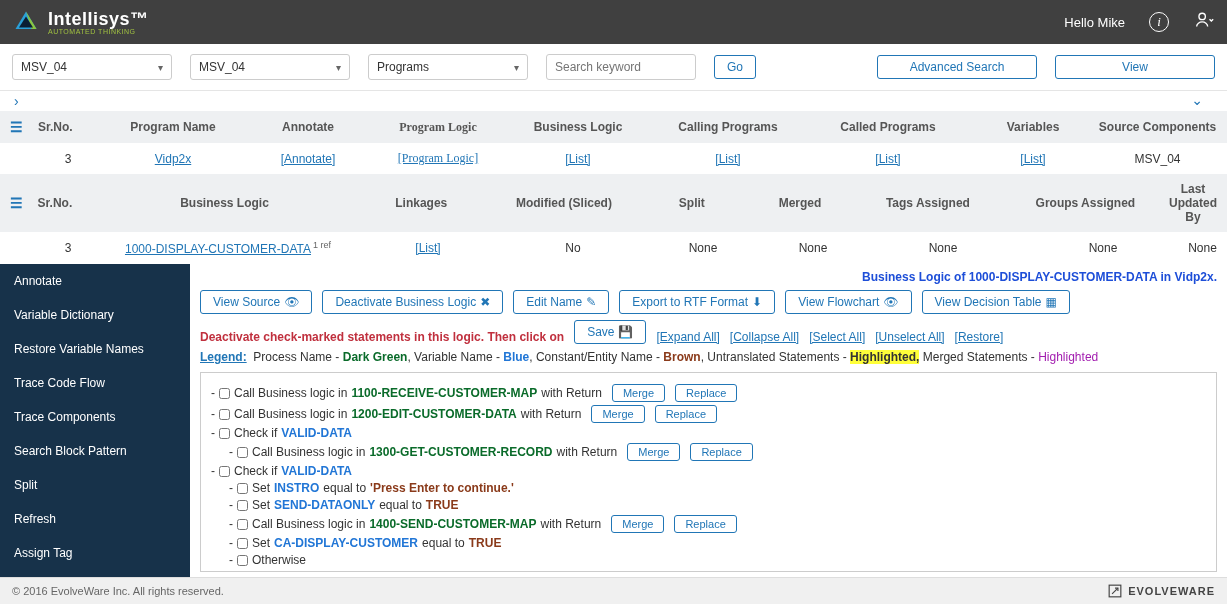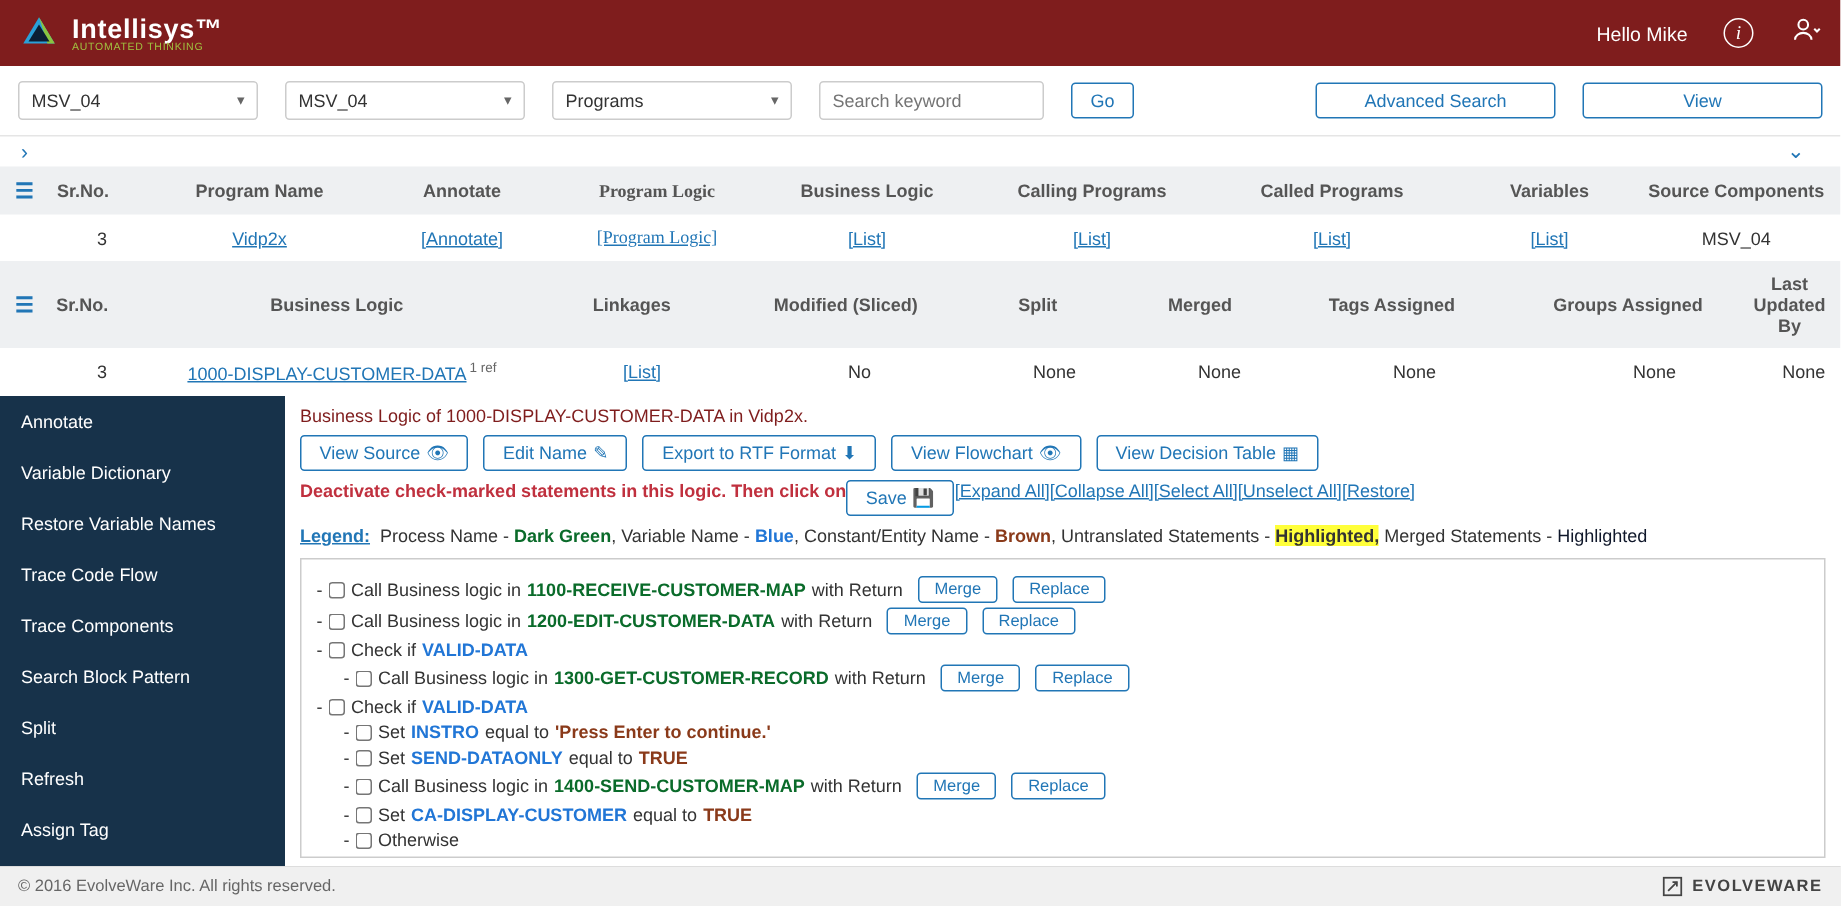--- a/index.html
+++ b/index.html
@@ -1,38 +1,38 @@
 <!DOCTYPE html>
 <html><head>
 <meta charset="utf-8">
 <style>
 * { box-sizing: border-box; margin: 0; padding: 0; }
 body { font-family: Arial, Helvetica, sans-serif; font-size: 12px; color: #333; background: #fff; width: 1227px; }
-.topbar { background: #7f1d1d; height: 44px; display: flex; align-items: center; justify-content: space-between; padding: 0 12px; color: #fff; }
+.topbar { background: #404040; height: 44px; display: flex; align-items: center; justify-content: space-between; padding: 0 12px; color: #fff; }
 .logo { display: flex; align-items: center; gap: 8px; }
 .logo-tri { width: 28px; height: 28px; }
 .logo-text { display: flex; flex-direction: column; line-height: 1; }
 .logo-text .main { font-size: 18px; font-weight: bold; letter-spacing: 0.5px; }
 .logo-text .sub { font-size: 7px; color: #a0c040; letter-spacing: 0.5px; }
 .topbar-right { display: flex; align-items: center; gap: 24px; font-size: 13px; }
 .topbar-right .icon { width: 20px; height: 20px; border: 1.5px solid #fff; border-radius: 50%; display: inline-flex; align-items: center; justify-content: center; font-style: italic; font-family: serif; cursor: pointer; }
 .topbar-right .user-icon { cursor: pointer; }
 .filter-row { display: flex; align-items: center; gap: 18px; padding: 10px 12px; border-bottom: 1px solid #e5e5e5; }
 .select, .text-input { height: 26px; border: 1px solid #ccc; border-radius: 3px; padding: 0 8px; font-size: 12px; background: #fff; }
 .select { width: 160px; display: flex; align-items: center; justify-content: space-between; cursor: pointer; }
 .select .caret { font-size: 10px; color: #666; }
 .text-input { width: 150px; }
 .btn { border: 1px solid #2176b6; background: #fff; color: #2176b6; padding: 4px 12px; border-radius: 3px; font-size: 12px; cursor: pointer; }
 .btn-wide { width: 160px; }
 .row-caret { color: #2176b6; padding: 2px 14px; font-size: 14px; cursor: pointer; }
 .row-caret-right { text-align: right; }
 .table-head { display: flex; background: #eef0f2; color: #555; font-weight: 600; font-size: 12px; padding: 8px 10px; align-items: center; }
 .table-row { display: flex; padding: 8px 10px; align-items: center; font-size: 12px; }
 .link { color: #2176b6; text-decoration: underline; cursor: pointer; }
-.link-nou { color: #0f172a; cursor: pointer; }
+.link-nou { color: #a21caf; cursor: pointer; }
 .col-icon { width: 28px; }
 .c-srno { width: 60px; }
 .c-pname { width: 150px; }
 .c-annot { width: 120px; }
 .c-plogic { width: 140px; font-family: Liberation Serif, serif; }
 .c-blogic { width: 140px; text-align: center; }
 .c-calling { width: 160px; text-align: center; }
 .c-called { width: 160px; text-align: center; }
 .c-vars { width: 130px; text-align: center; }
 .c-src { flex: 1; text-align: center; }
@@ -43,25 +43,25 @@
 .c2-split { width: 110px; text-align: center; }
 .c2-merged { width: 110px; text-align: center; }
 .c2-tags { width: 150px; text-align: center; }
 .c2-groups { width: 170px; text-align: center; }
 .c2-upd { flex: 1; text-align: center; }
 .sup { font-size: 9px; color: #666; vertical-align: super; margin-left: 2px; }
 .main-area { display: flex; }
 .sidebar { width: 190px; background: #17324a; color: #fff; min-height: 290px; }
 .sidebar .item { padding: 10px 14px; font-size: 12px; cursor: pointer; }
 .content { flex: 1; padding: 6px 10px; font-size: 12px; position: relative; }
-.content-title { color: #7f1d1d; font-weight: 400; margin-bottom: 6px; }
+.content-title { color: #1d4ed8; font-weight: 700; margin-bottom: 6px; text-align: right; }
 .button-row { display: flex; gap: 10px; margin-bottom: 6px; flex-wrap: wrap; }
 .icon-in-btn { margin-left: 4px; }
 .red-text { color: #c0303e; font-weight: 600; }
-.link-row { display: flex; align-items: flex-start; margin-bottom: 6px; }
+.link-row { display: flex; gap: 10px; align-items: flex-end; margin-bottom: 6px; }
 .legend { margin-bottom: 8px; }
 .legend .lbl { color: #2176b6; text-decoration: underline; font-weight: 600; }
 .dark-green { color: #0a6b2a; font-weight: 700; }
 .blue { color: #2176d6; font-weight: 700; }
 .brown { color: #8a3a1a; font-weight: 700; }
 .hl { background: #ffff3a; font-weight: 700; }
 .logic-box { border: 1px solid #ccc; padding: 8px 10px; max-height: 200px; overflow: hidden; }
 .stmt { margin: 3px 0; display: flex; align-items: center; gap: 4px; flex-wrap: wrap; }
 .lvl1 { margin-left: 18px; }
 .dash { color: #333; }
@@ -186,20 +186,21 @@
     <div class="item">Split</div>
     <div class="item">Refresh</div>
     <div class="item">Assign Tag</div>
   </div>
 
   <div class="content">
     <div class="content-title">Business Logic of 1000-DISPLAY-CUSTOMER-DATA in Vidp2x.</div>
 
     <div class="button-row">
       <button class="btn"><span>View Source</span><span class="icon-in-btn">👁</span></button>
+      <button class="btn"><span>Deactivate Business Logic</span><span class="icon-in-btn">✖</span></button>
       <button class="btn"><span>Edit Name</span><span class="icon-in-btn">✎</span></button>
       <button class="btn"><span>Export to RTF Format</span><span class="icon-in-btn">⬇</span></button>
       <button class="btn"><span>View Flowchart</span><span class="icon-in-btn">👁</span></button>
       <button class="btn"><span>View Decision Table</span><span class="icon-in-btn">▦</span></button>
     </div>
 
     <div class="link-row">
       <span class="red-text">Deactivate check-marked statements in this logic. Then click on</span>
       <button class="btn"><span>Save</span><span class="icon-in-btn">💾</span></button>
       <span class="link">[Expand All]</span>

